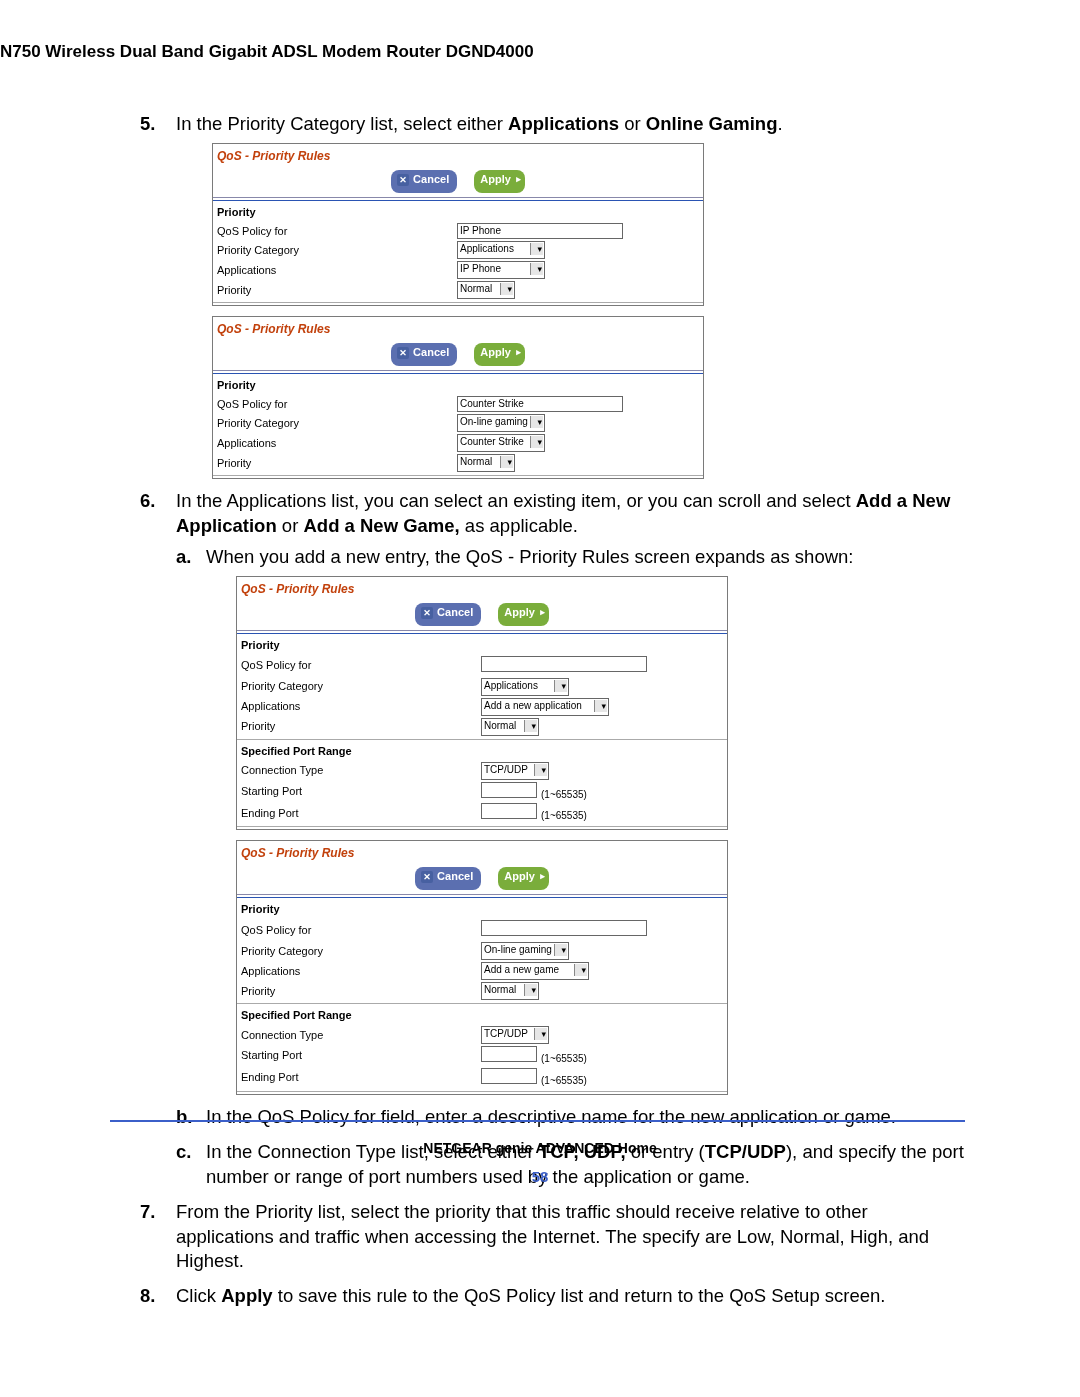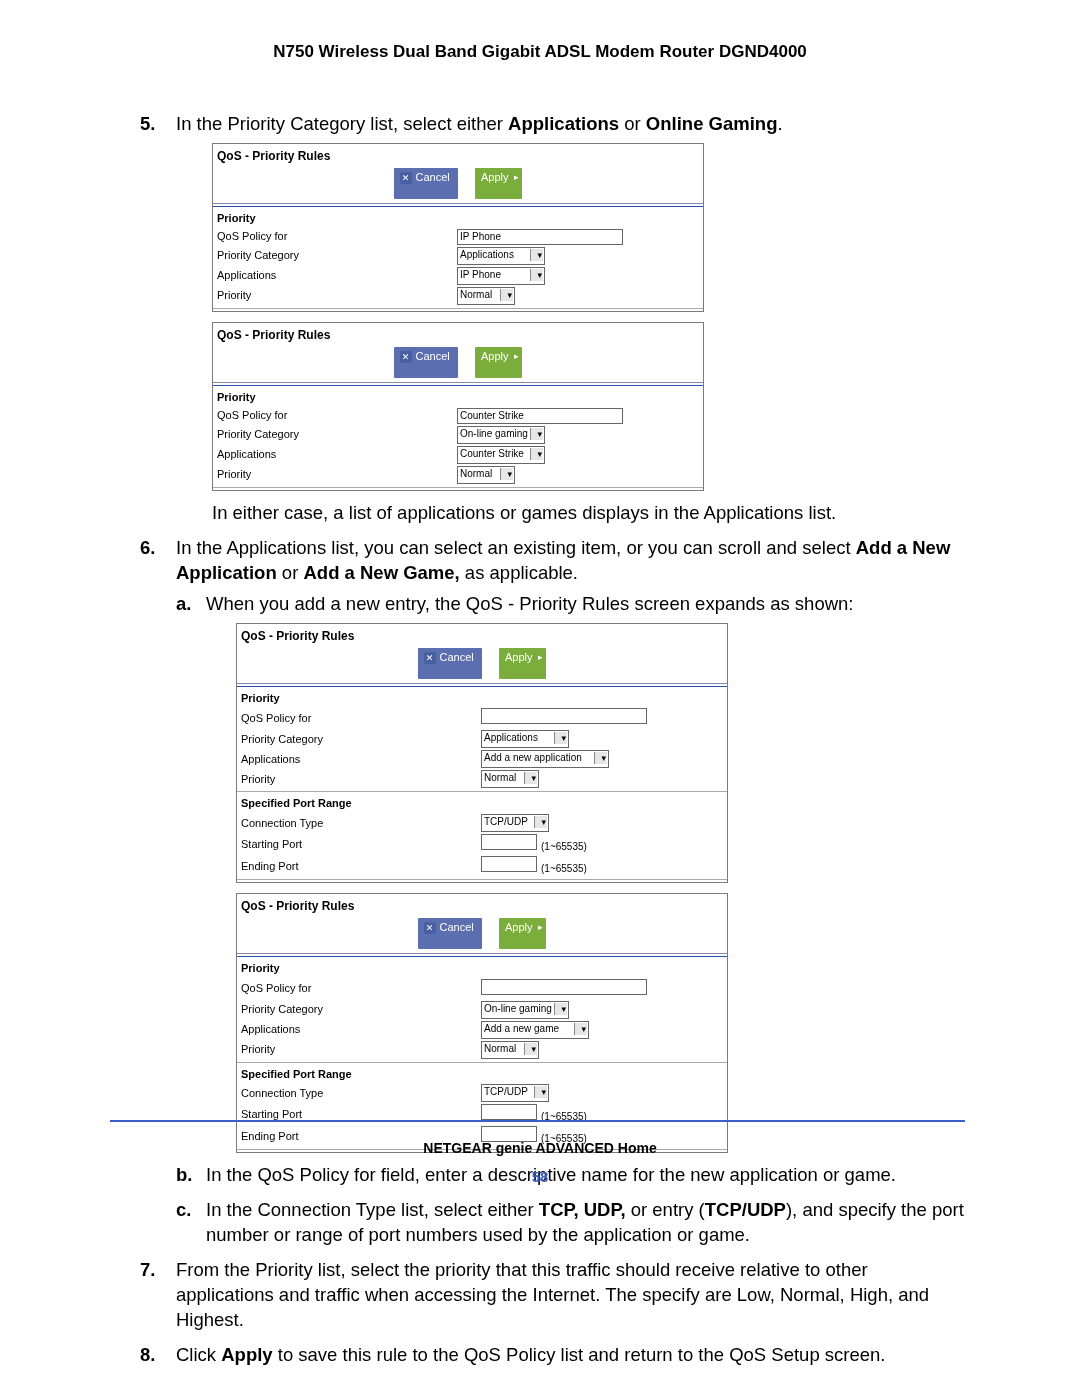--- a/index.html
+++ b/index.html
@@ -1,31 +1,31 @@
 <!DOCTYPE html>
 <html><head>
 <meta charset="utf-8">
 <style>
   html,body{margin:0;padding:0;background:#fff;font-family:Arial,Helvetica,sans-serif;color:#000;}
   .page{width:1080px;margin:0 auto;position:relative;min-height:1397px;}
-  .header{text-align:center;font-weight:bold;font-size:17px;padding-top:42px;padding-bottom:50px;}
+  .header{font-weight:bold;font-size:17px;padding-top:42px;padding-bottom:50px;}
   .content{padding:0 110px 0 140px;font-size:18.5px;line-height:1.35;}
   ol.main{list-style:none;margin:0;padding:0;}
   ol.main > li{position:relative;padding-left:36px;margin-bottom:10px;}
   ol.main > li > .num{position:absolute;left:0;font-weight:bold;color:#000;}
   .bold{font-weight:bold;}
   .sub{list-style:none;margin:6px 0 0 0;padding:0;}
   .sub > li{position:relative;padding-left:30px;margin-bottom:10px;}
   .sub > li > .let{position:absolute;left:0;font-weight:bold;}
   
   .shot{border:1px solid #7a7a7a;margin:6px 0 10px 36px;background:#fff;font-family:Tahoma,Arial,sans-serif;width:490px;}
   .sub .shot{margin-left:30px;}
-  .panel-title{color:#000000;font-weight:bold;font-size:12px;padding:4px 4px 2px 4px;}
+  .panel-title{color:#c2410c;font-weight:bold;font-size:12px;padding:4px 4px 2px 4px;font-style:italic;}
   .btnbar{text-align:center;padding:2px 0 4px 0;border-bottom:1px solid #88a;}
-  .btn{display:inline-block;font-size:11px;font-weight:normal;color:#fff;border-radius:1px;padding:2px 8px 14px 6px;margin:0 6px;vertical-align:middle;}
+  .btn{display:inline-block;font-size:11px;font-weight:bold;color:#fff;border-radius:8px;padding:2px 8px 6px 6px;margin:0 6px;vertical-align:middle;}
   .btn.cancel{background:#5b6fb0;}
   .btn.apply{background:#7aad3b;padding-right:14px;position:relative;}
   .btn .x{display:inline-block;background:#4760a1;color:#fff;font-size:9px;width:12px;height:12px;line-height:12px;text-align:center;margin-right:4px;border-radius:2px;}
   .btn.apply::after{content:"▸";font-size:9px;position:absolute;right:4px;top:3px;color:#fff;}
   .sect{font-size:11px;font-weight:bold;padding:2px 4px 1px 4px;border-bottom:1px solid #fff;}
   .row{display:flex;font-size:11px;padding:1px 4px;align-items:center;}
   .row .lab{width:240px;color:#000;}
   .row .val{flex:1;}
   .txtin{border:1px solid #666;height:14px;width:160px;font-size:10px;padding:0 2px;background:#fff;display:inline-block;}
   .sel{border:1px solid #666;height:16px;font-size:10px;padding:0 14px 0 2px;background:#fff;display:inline-block;position:relative;min-width:70px;}
@@ -103,21 +103,20 @@
               <div class="lab">Applications</div>
               <div class="val"><span class="sel">Counter Strike</span></div>
             </div>
           <div class="row">
               <div class="lab">Priority</div>
               <div class="val"><span class="sel" style="min-width:40px">Normal</span></div>
             </div>
           <div class="hr-gray"></div>
         </div>
 
-        <p style="margin:8px 0 0 36px;">In either case, a list of applications or games displays in the Applications list.</p>
       </li>
 
       <li>
         <span class="num">6.</span>
         <span>
           <span>In the Applications list, you can select an existing item, or you can scroll and select </span><span class="bold">Add a New Application</span><span> or </span><span class="bold">Add a New Game,</span><span> as applicable.</span>
         </span>
         <ol class="sub">
           <li>
             <span class="let">a.</span>

